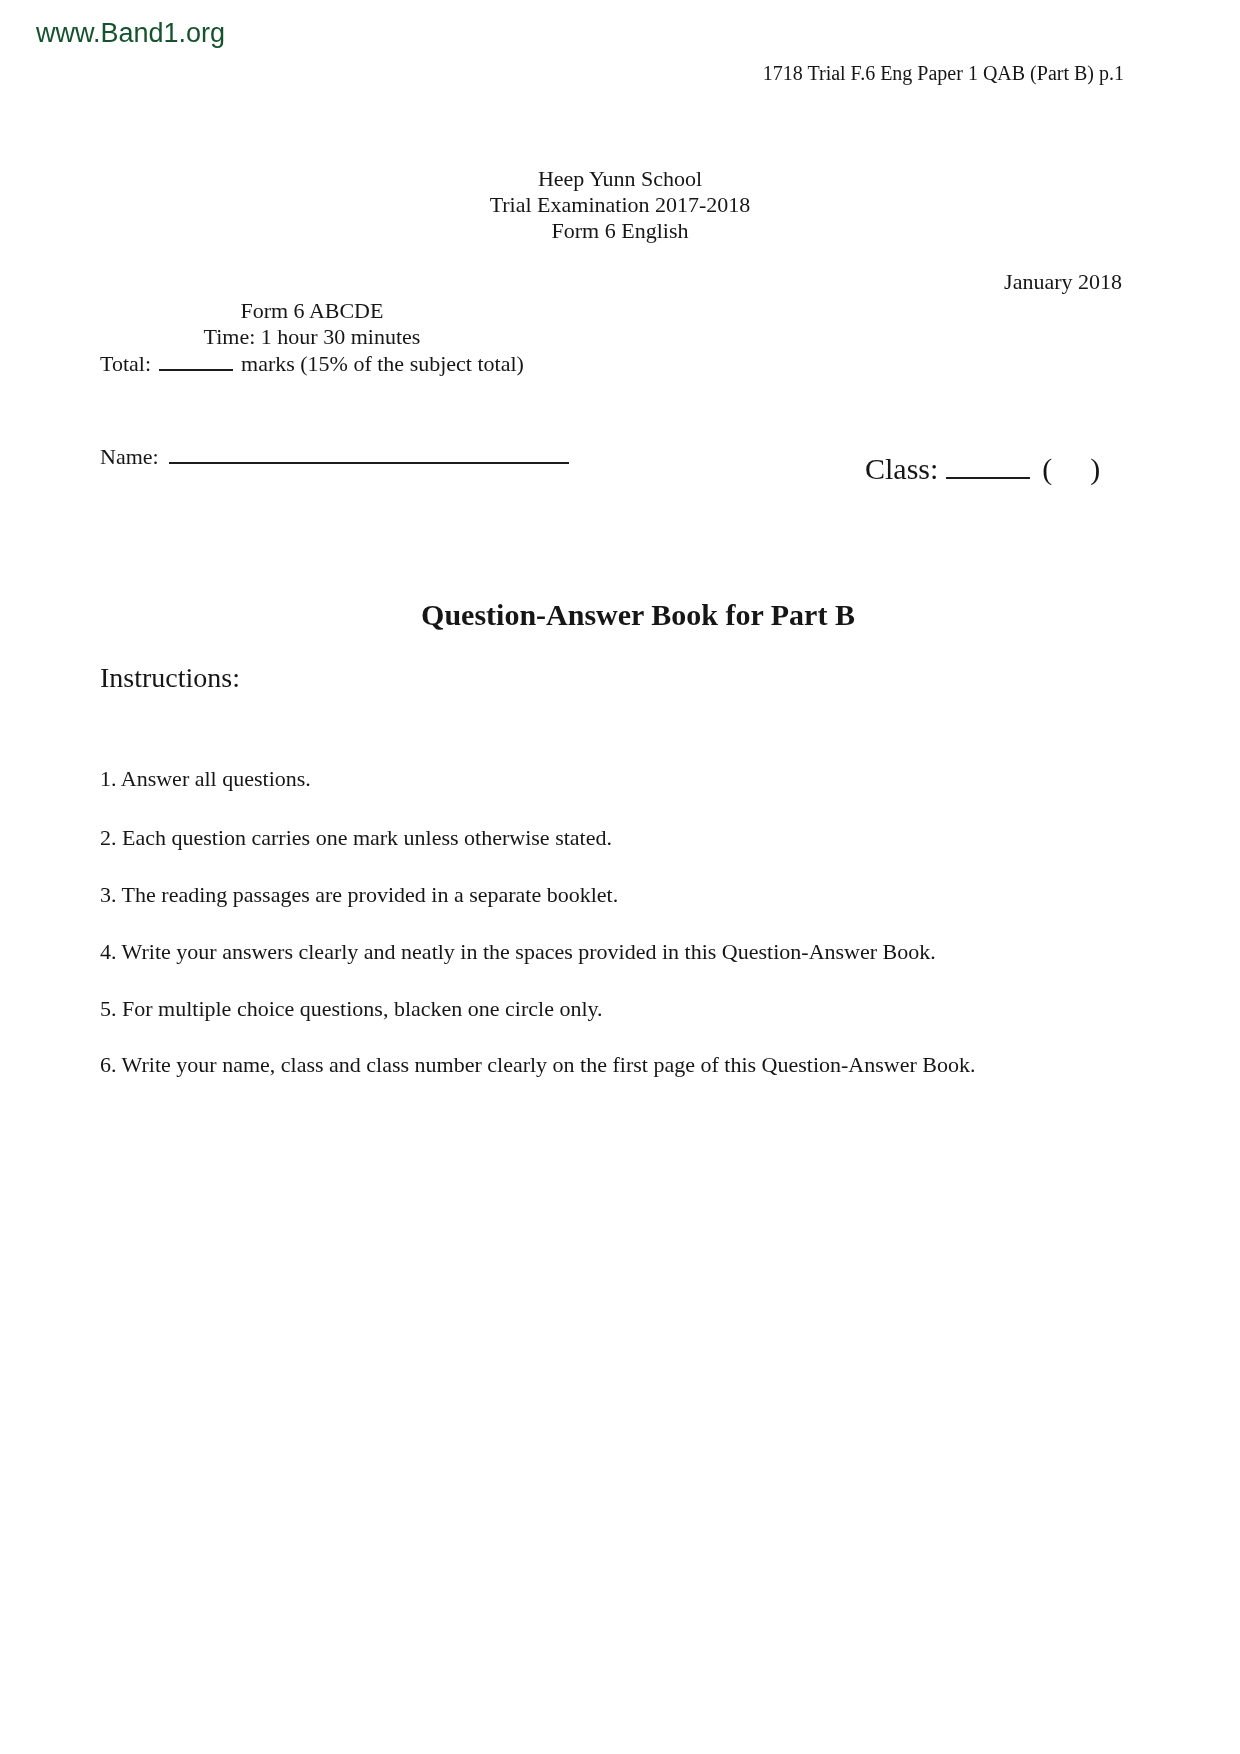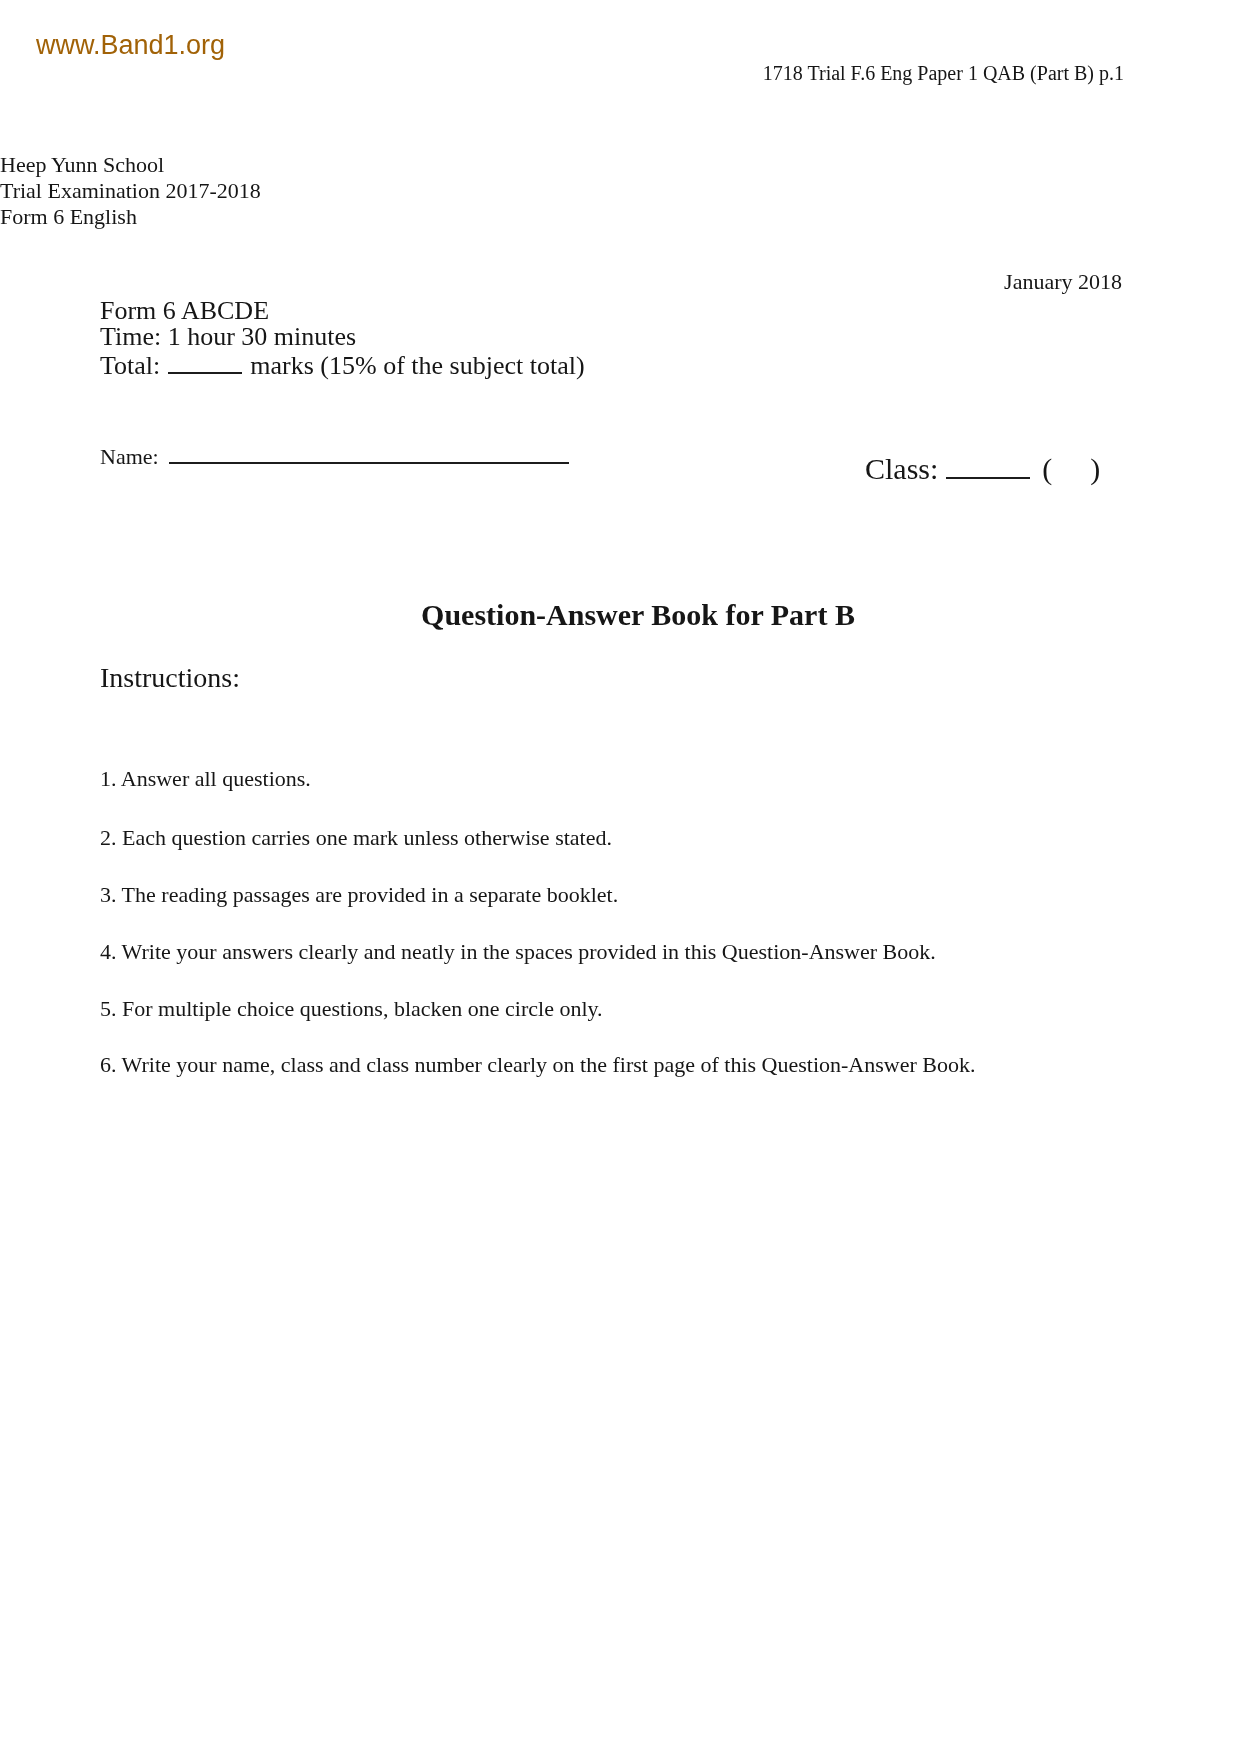--- a/index.html
+++ b/index.html
@@ -8,52 +8,53 @@
     height: 1754px;
     background: #ffffff;
     position: relative;
     font-family: "Liberation Serif", serif;
     color: #161616;
     overflow: hidden;
   }
   .watermark {
     position: absolute;
     left: 36px;
-    top: 30px;
+    top: 18px;
     font-family: "Liberation Sans", sans-serif;
     font-size: 27px;
-    color: #a16207;
+    color: #14532d;
   }
   .page-ref {
     position: absolute;
     top: 62px;
     right: 116px;
     font-size: 20px;
   }
   .school-block {
     position: absolute;
     left: 0;
     width: 100%;
-    top: 152px;
-    text-align: left;
+    top: 166px;
+    text-align: center;
     font-size: 22px;
     line-height: 26px;
   }
   .date {
     position: absolute;
     top: 269px;
     right: 118px;
     font-size: 22px;
   }
   .exam-info {
     position: absolute;
     left: 100px;
     top: 298px;
-    font-size: 26px;
+    font-size: 22px;
     line-height: 26px;
+    text-align: center;
   }
   .blank {
     display: inline-block;
     border-bottom: 2px solid #1c1c1c;
     height: 0.85em;
   }
   .blank-total { width: 74px; margin: 0 8px; }
   .student-row {
     position: absolute;
     left: 100px;

